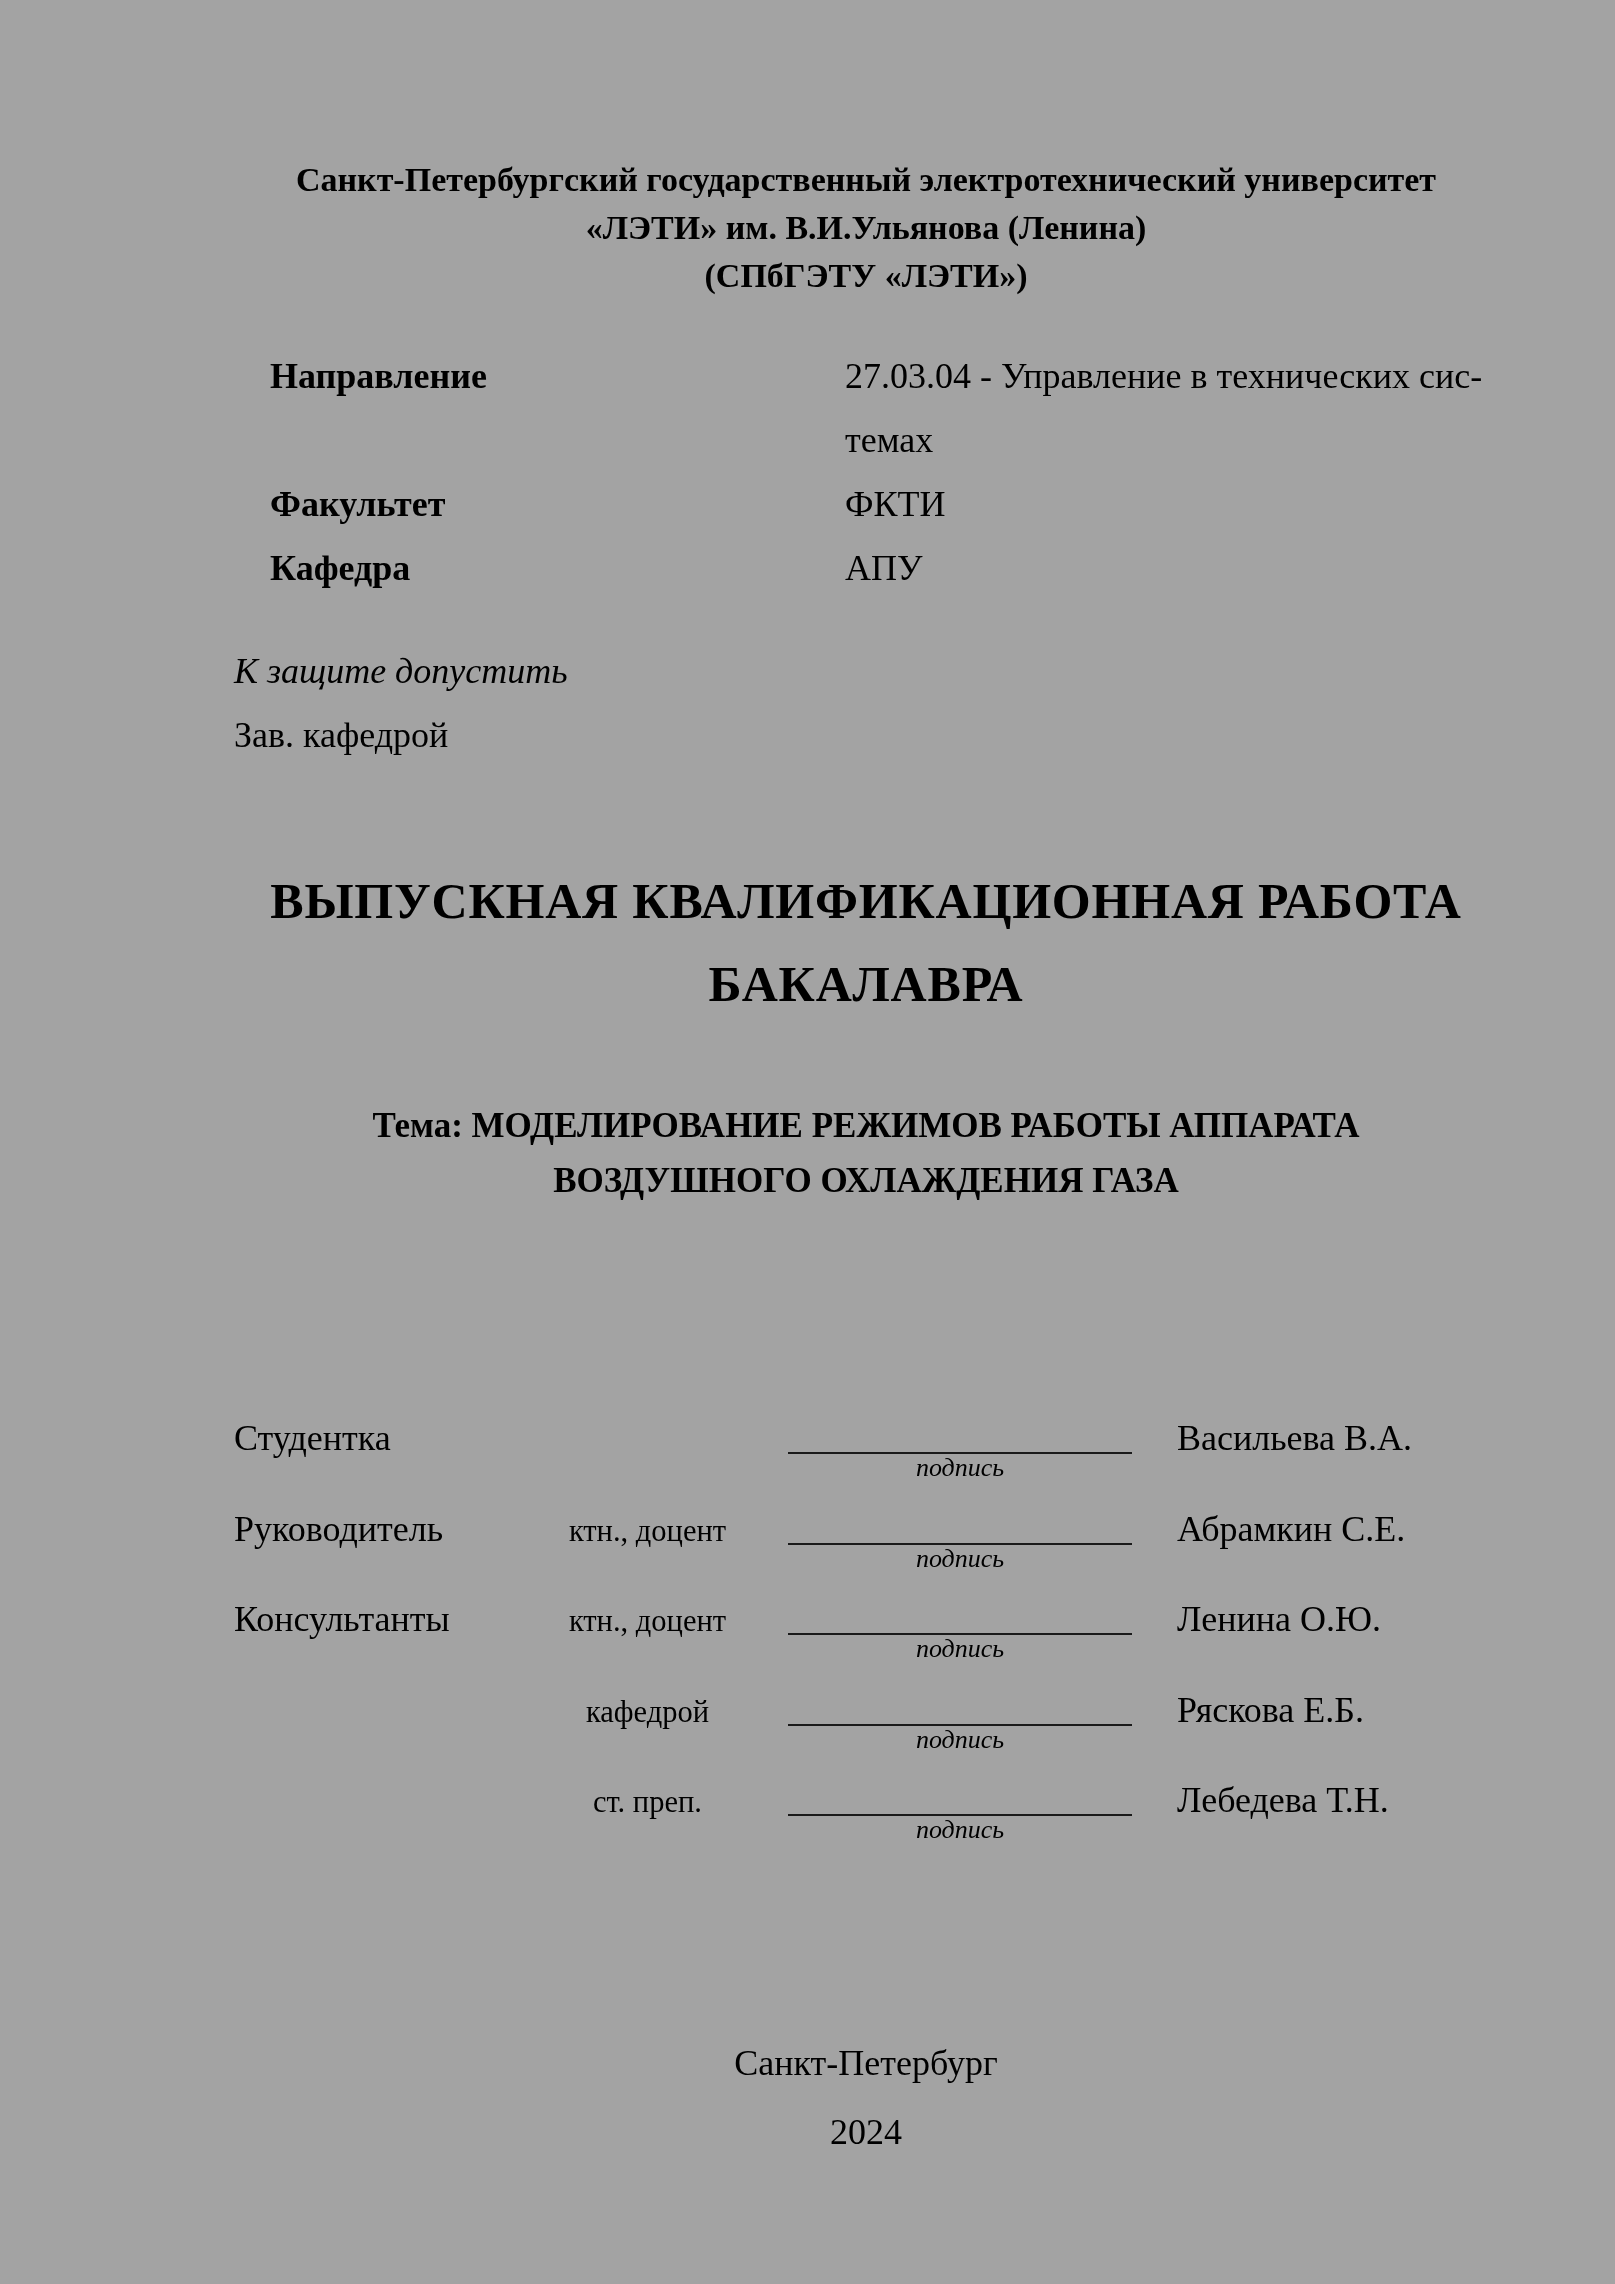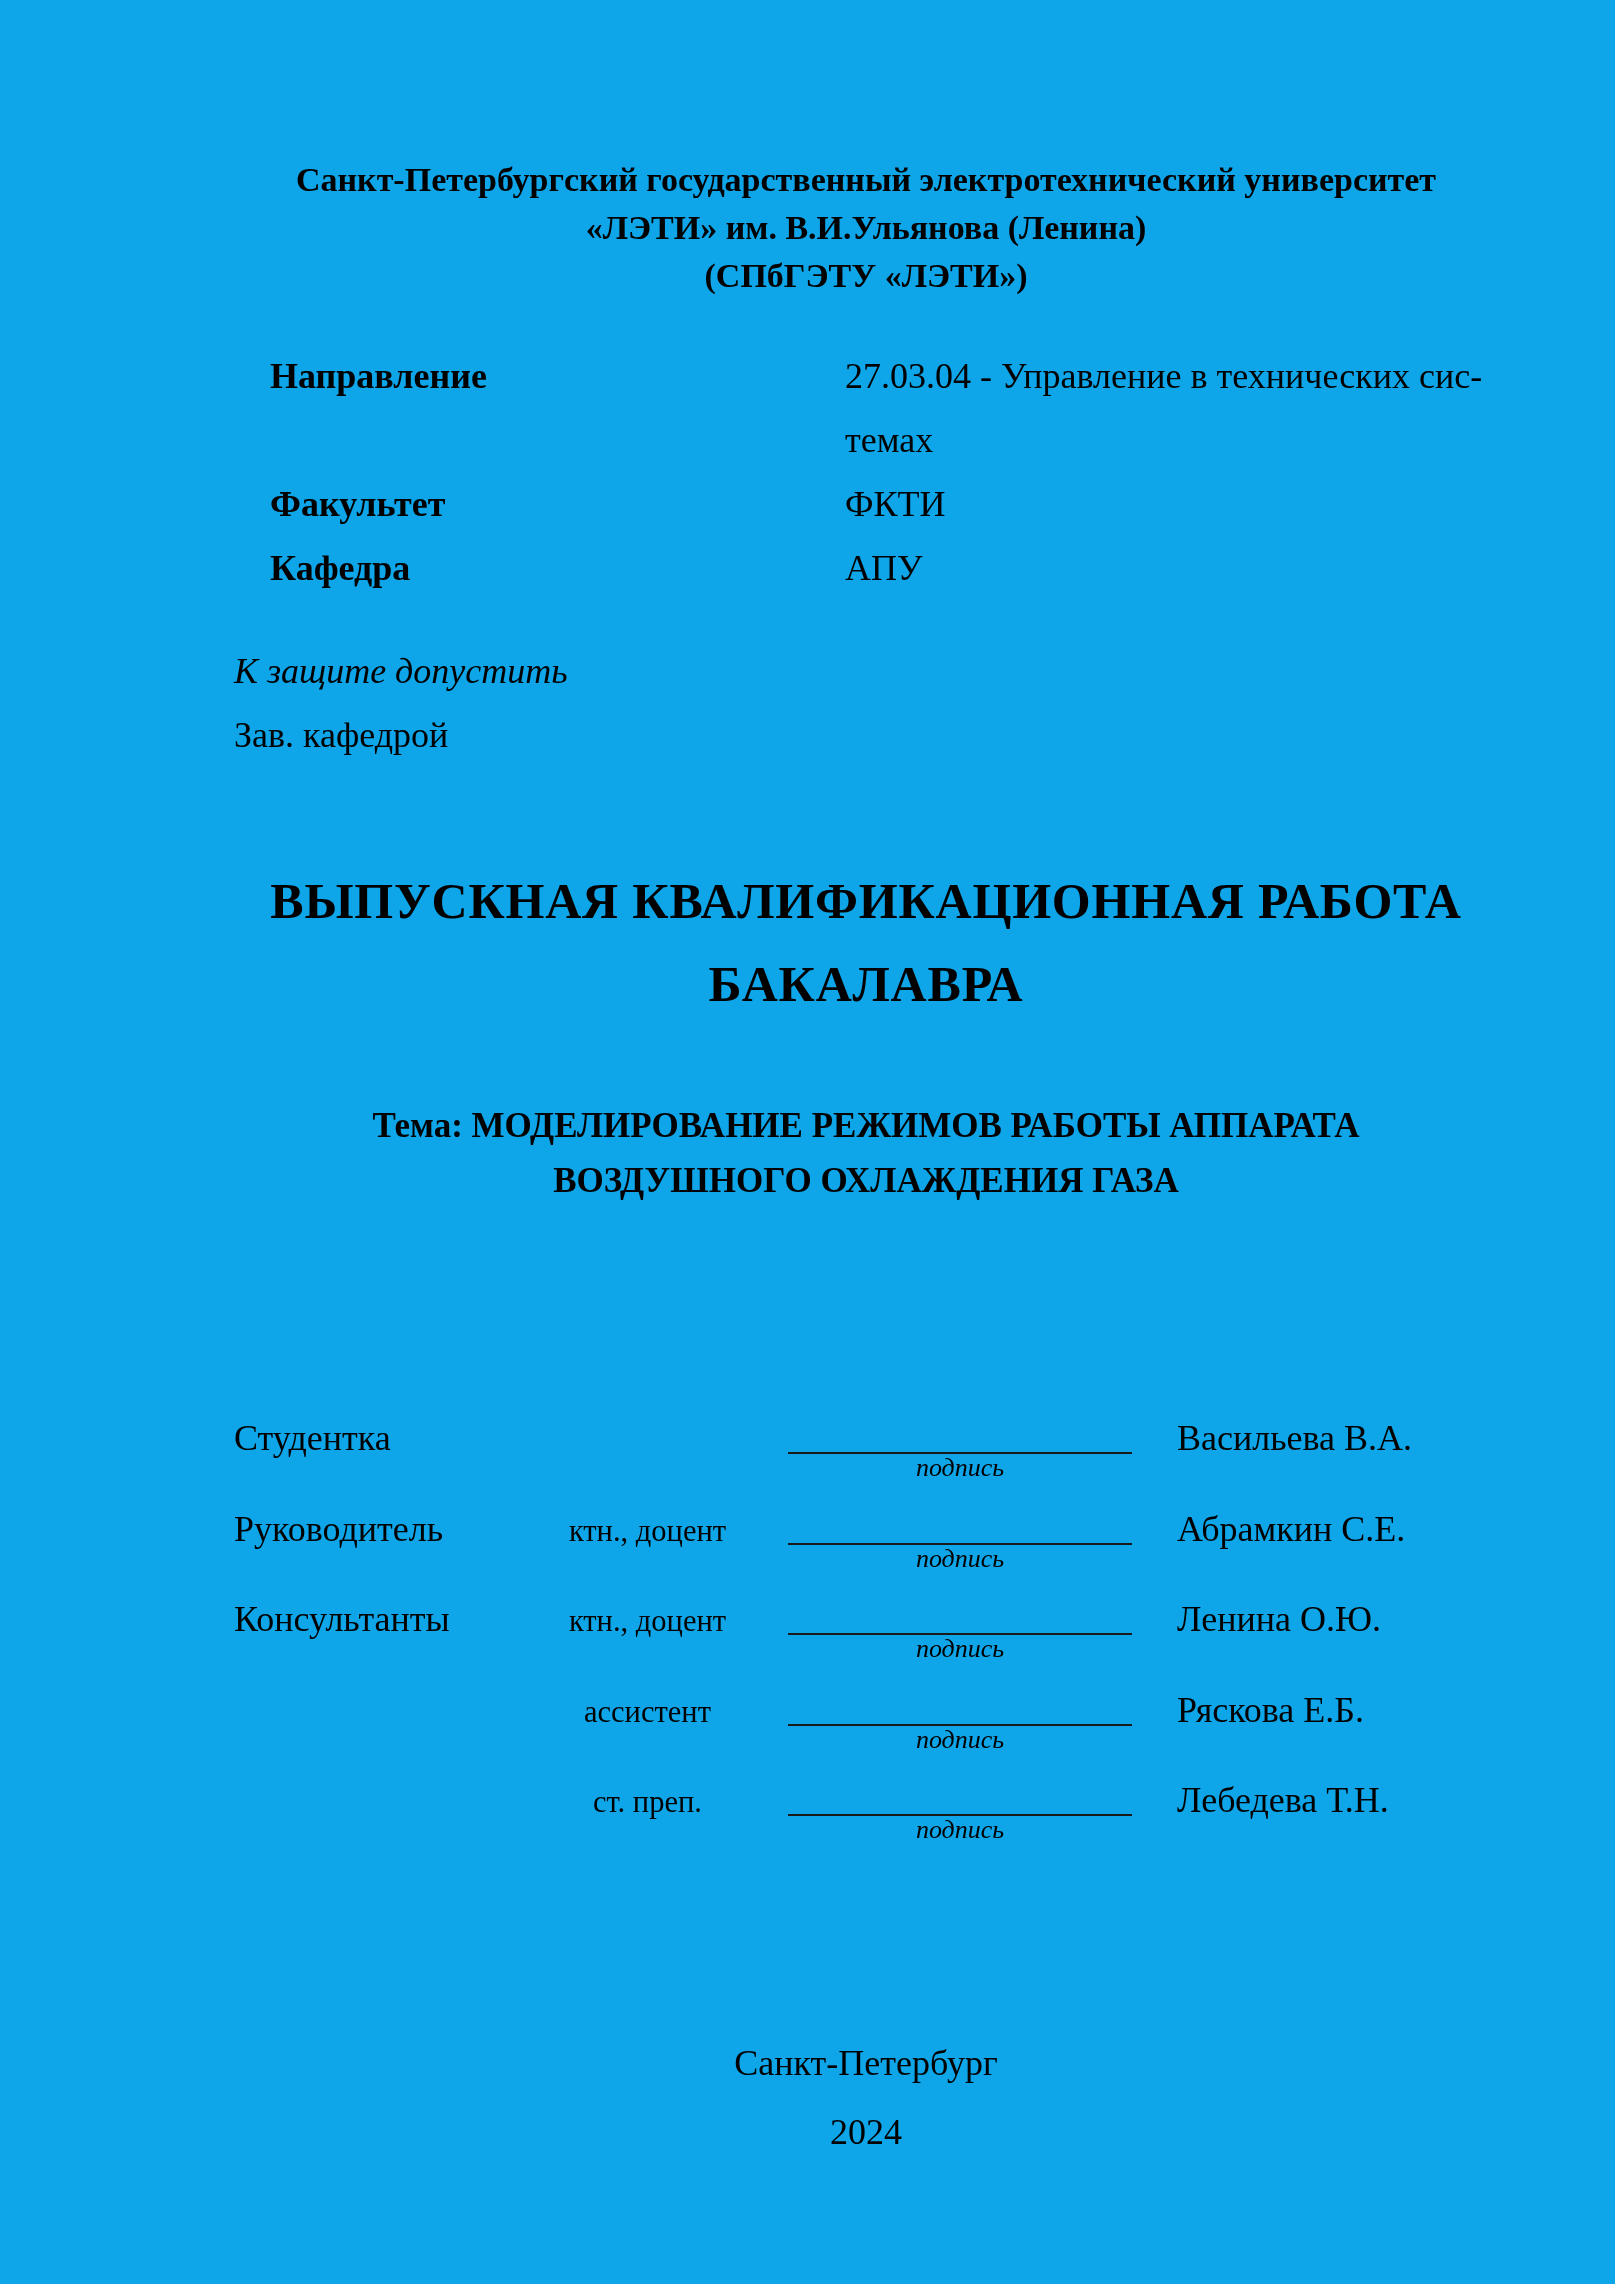--- a/index.html
+++ b/index.html
@@ -4,21 +4,21 @@
 <style>
   html, body {
     margin: 0;
     padding: 0;
     background: #ffffff;
   }
   .page {
     position: relative;
     width: 1616px;
     height: 2284px;
-    background: #0ea5e9;
+    background: #a3a3a3;
     color: #000000;
     font-family: "Liberation Serif", "DejaVu Serif", serif;
     overflow: hidden;
     box-sizing: border-box;
     padding: 156px 117px 0 234px;
   }
   .content { width: 1264px; }
 
   
   .doc-header {
@@ -151,21 +151,21 @@
         <div class="sig-pos">ктн., доцент</div>
         <div class="sig-line-cell">
           <div class="sig-line"></div>
           <div class="sig-caption">подпись</div>
         </div>
         <div class="sig-name">Ленина О.Ю.</div>
       </div>
 
       <div class="sig-row">
         <div class="sig-role"></div>
-        <div class="sig-pos">ассистент</div>
+        <div class="sig-pos">кафедрой</div>
         <div class="sig-line-cell">
           <div class="sig-line"></div>
           <div class="sig-caption">подпись</div>
         </div>
         <div class="sig-name">Ряскова Е.Б.</div>
       </div>
 
       <div class="sig-row">
         <div class="sig-role"></div>
         <div class="sig-pos">ст. преп.</div>

